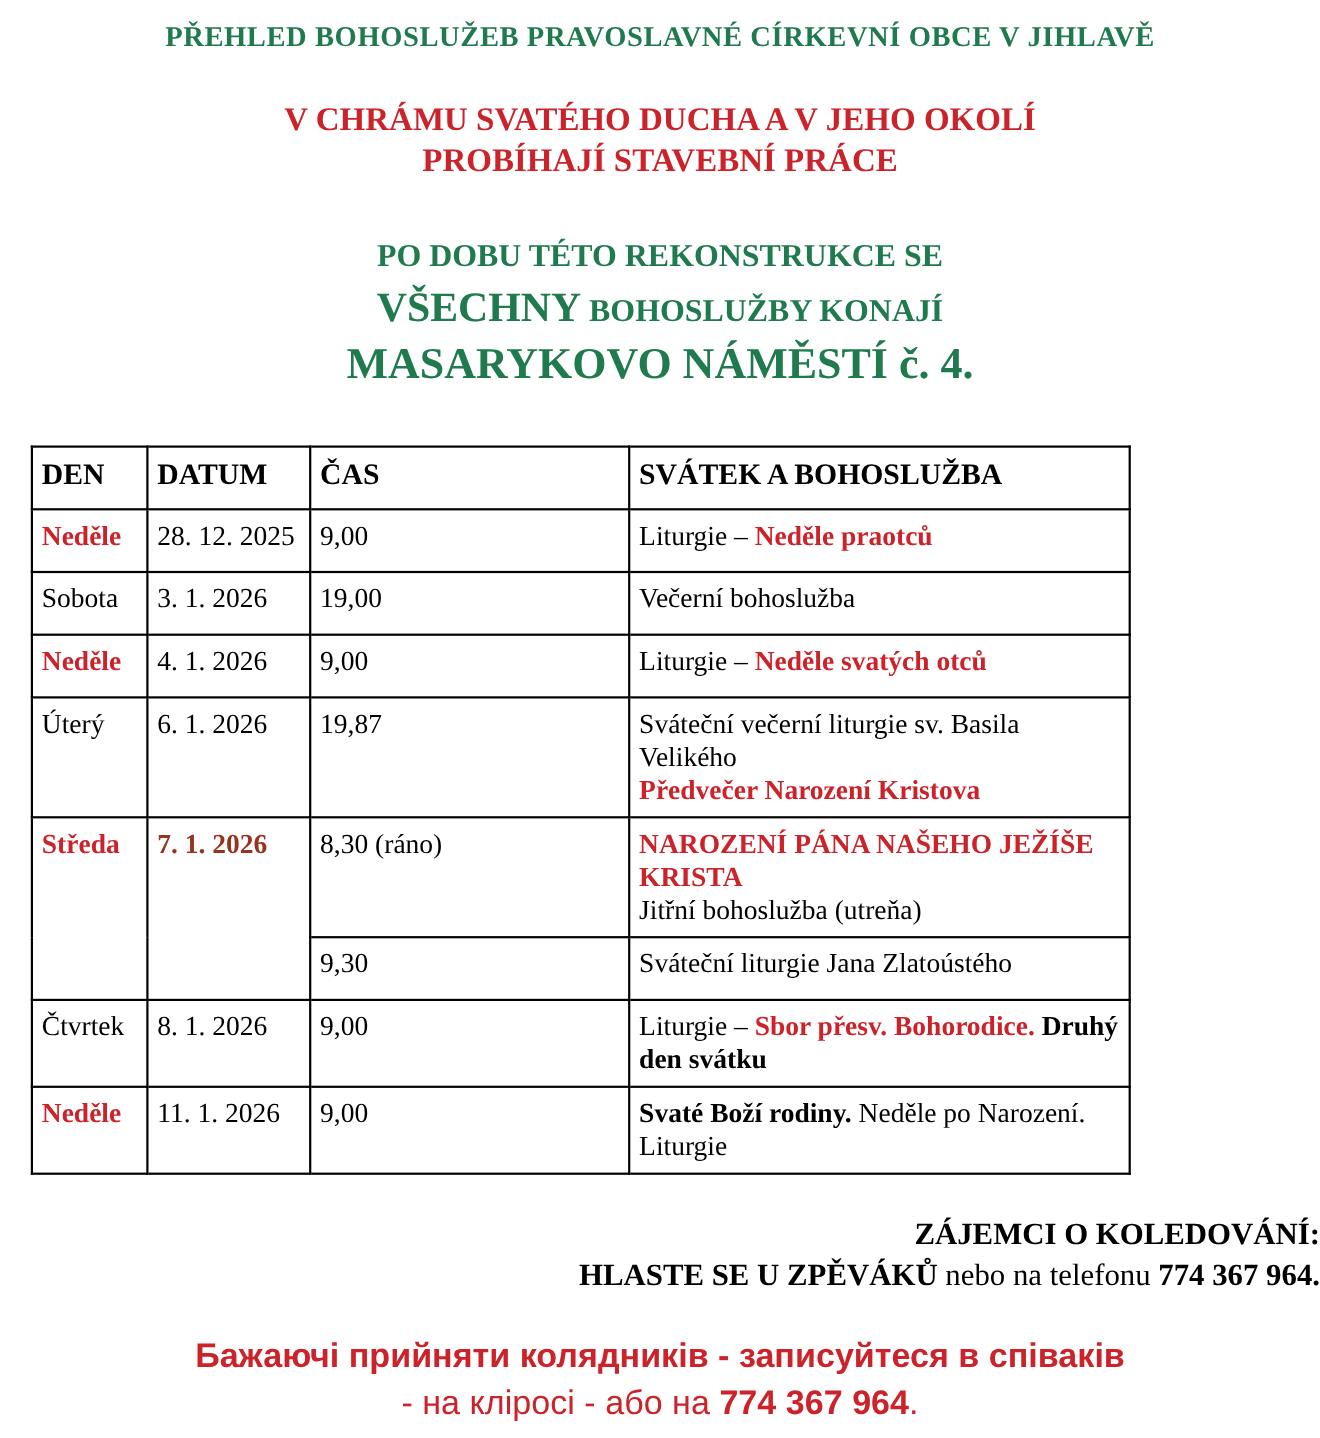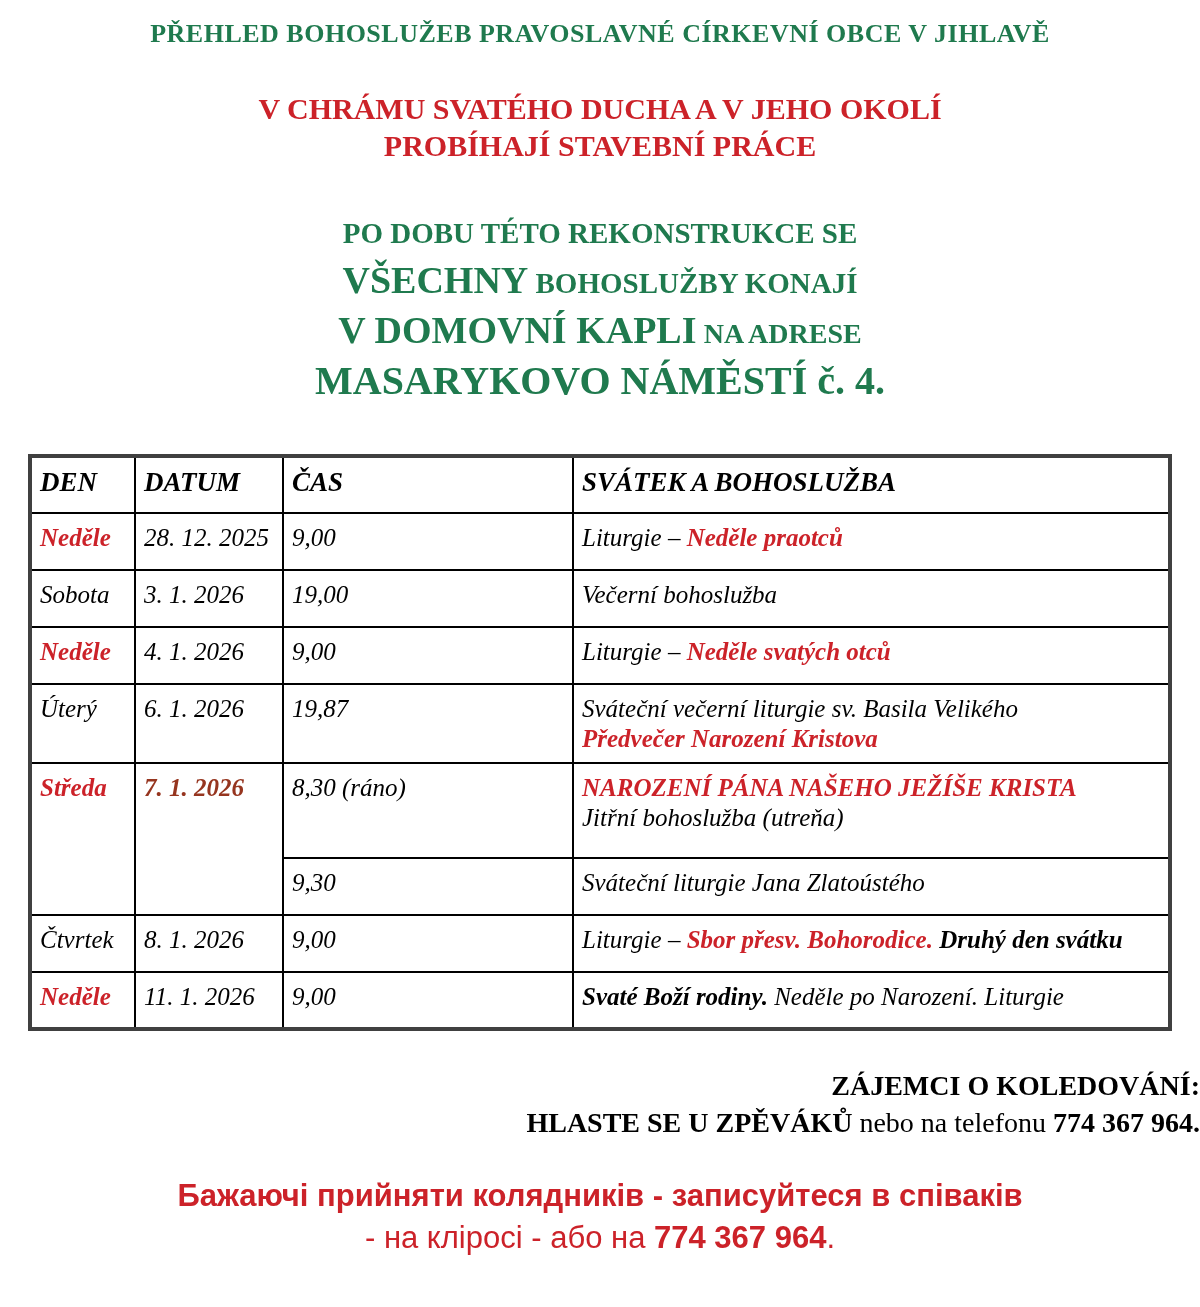--- a/index.html
+++ b/index.html
@@ -40,25 +40,24 @@
     color:var(--green);
     font-weight:bold;
     line-height:47px;
   }
   .ng-line{font-size:29px;}
   .ng-big{font-size:38px;}
   .ng-big2{font-size:40px;}
   .ng-small{font-size:28px;}
   table.schedule{
     margin:46px 28px 0 28px;
-    width:1144px;
+    width:1000px;
     border-collapse:collapse;
     table-layout:fixed;
-    border:4px solid #404040;
-    font-style:italic;
+    border:2px solid #404040;
   }
   table.schedule th, table.schedule td{
     border:2px solid #000;
     vertical-align:top;
     text-align:left;
     padding:9px 8px 8px 8px;
   }
   table.schedule th{
     font-size:27px;
     font-weight:bold;
@@ -100,24 +99,20 @@
 <div class="notice-red">
   <div>V CHRÁMU SVATÉHO DUCHA A V JEHO OKOLÍ</div>
   <div>PROBÍHAJÍ STAVEBNÍ PRÁCE</div>
 </div>
 
 <div class="notice-green">
   <div class="ng-line">PO DOBU TÉTO REKONSTRUKCE SE</div>
   <div class="ng-line">
     <span class="ng-big">VŠECHNY</span>
     <span>BOHOSLUŽBY KONAJÍ</span>
-  </div>
-  <div class="ng-line">
-    <span class="ng-big">V DOMOVNÍ KAPLI</span>
-    <span class="ng-small">NA ADRESE</span>
   </div>
   <div class="ng-line">
     <span class="ng-big2">MASARYKOVO NÁMĚSTÍ č. 4.</span>
   </div>
 </div>
 
 <table class="schedule">
   <colgroup>
     <col style="width:105px">
     <col style="width:148px">

